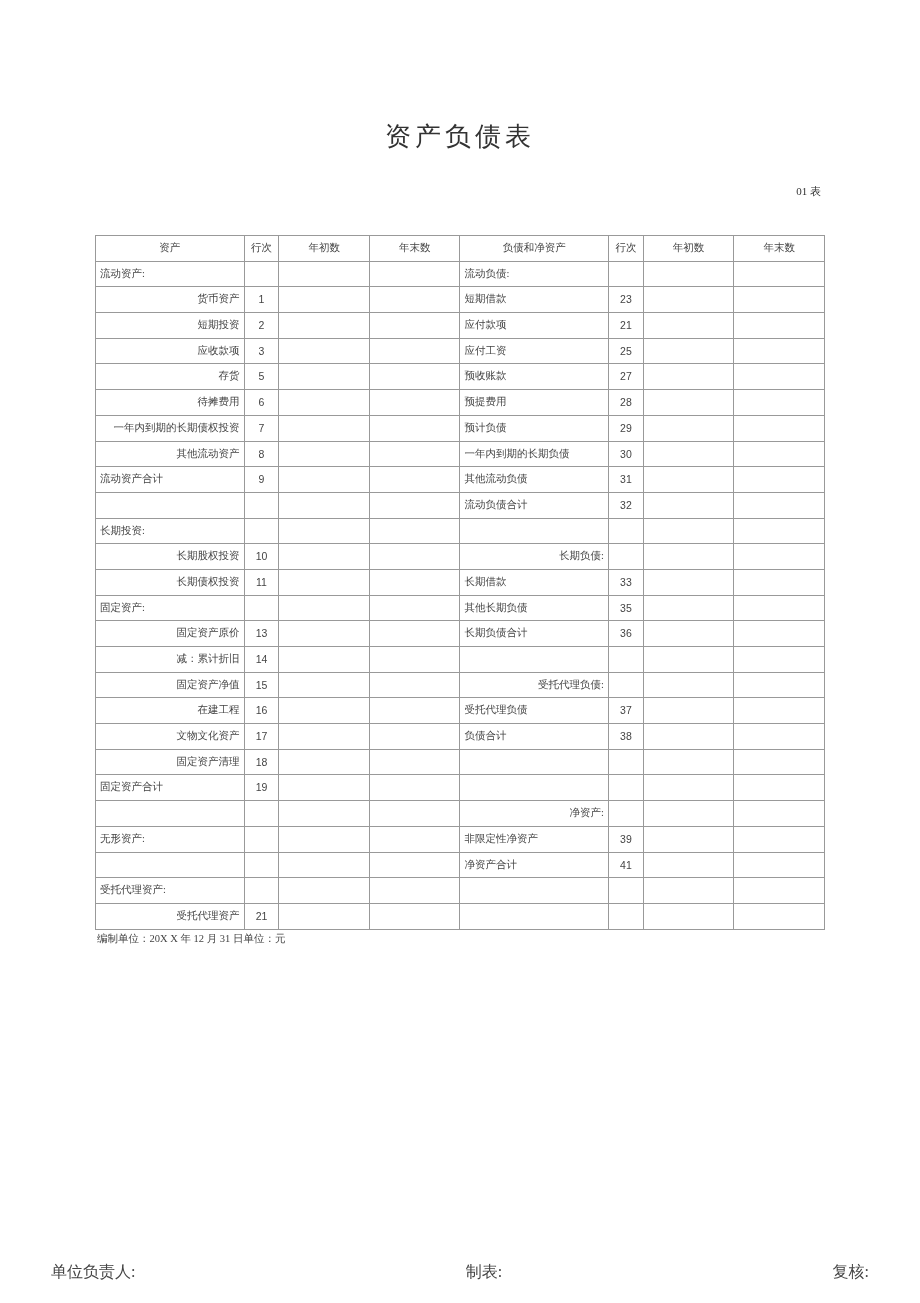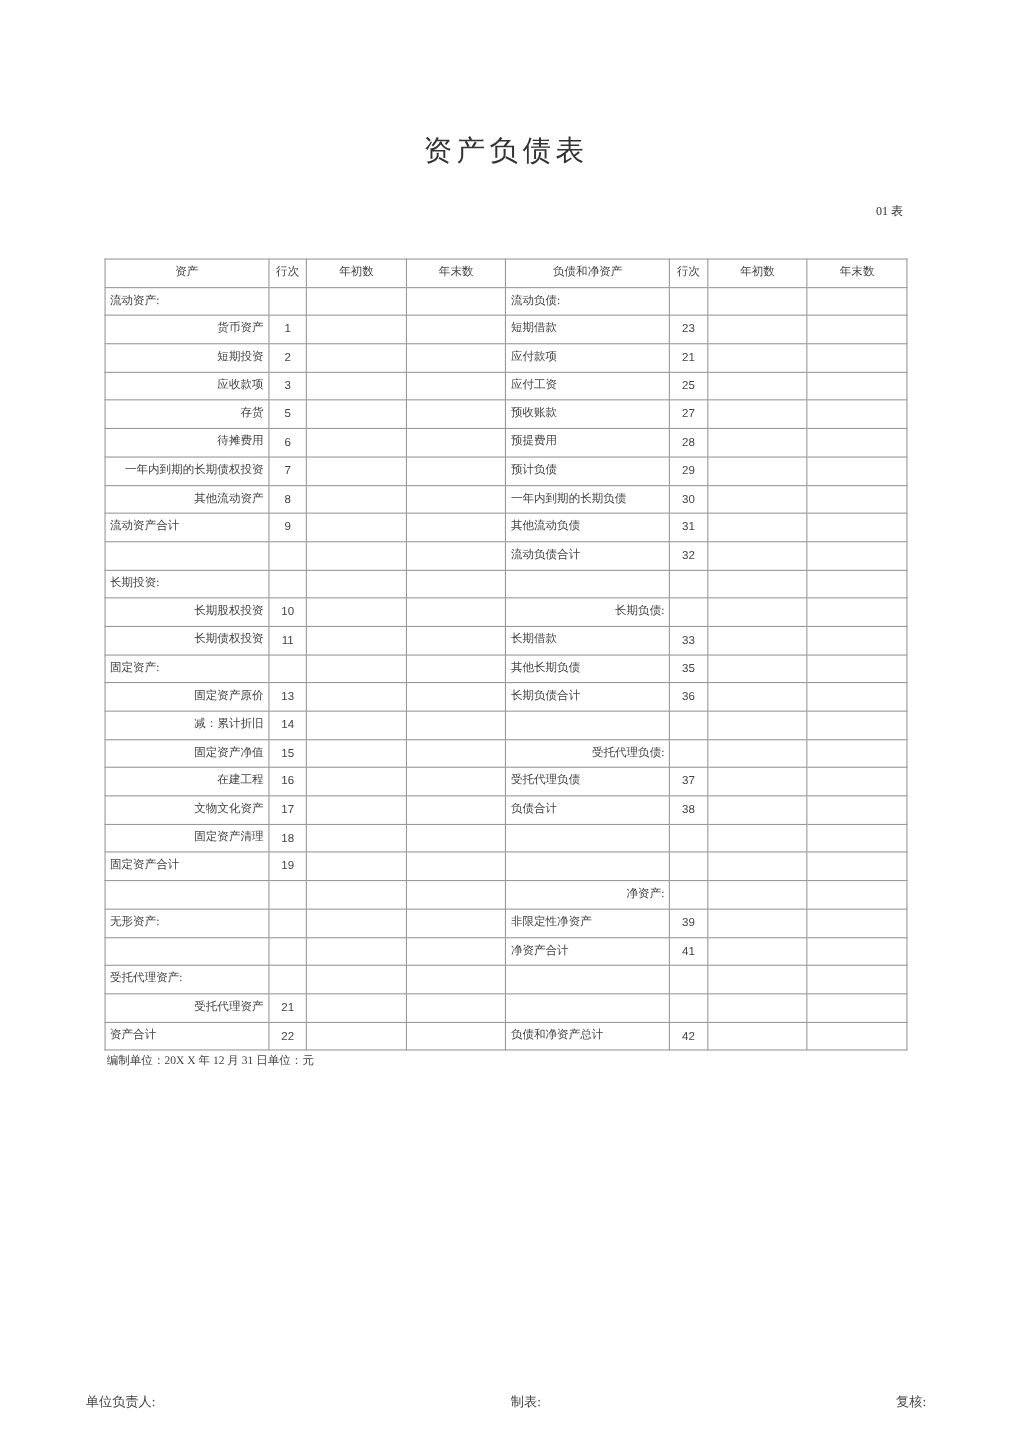--- a/index.html
+++ b/index.html
@@ -64,24 +64,24 @@
       margin-top: 2px;
       font-size: 10.5px;
       padding-left: 2px;
       color: #444;
     }
     .footer {
       position: absolute;
       bottom: 20px;
       left: 0;
       width: 920px;
-      padding: 0 78px;
+      padding: 0 51px;
       display: flex;
       justify-content: space-between;
-      font-size: 12px;
+      font-size: 16px;
       color: #444;
     }
     .footer span { }
   </style>
 </head>
 <body>
 
 <div class="container">
   <h1 class="title">资产负债表</h1>
   <div class="top-right">01 表</div>
@@ -363,30 +363,20 @@
         <tr>
           <td class="indent-1">受托代理资产</td>
           <td class="line-cell">21</td>
           <td class="num-cell"></td>
           <td class="num-cell"></td>
           <td class="asset-label"></td>
           <td class="line-cell"></td>
           <td class="num-cell"></td>
           <td class="num-cell"></td>
         </tr>
-        <tr>
-          <td class="indent-3">资产合计</td>
-          <td class="line-cell">22</td>
-          <td class="num-cell"></td>
-          <td class="num-cell"></td>
-          <td class="indent-2">负债和净资产总计</td>
-          <td class="line-cell">42</td>
-          <td class="num-cell"></td>
-          <td class="num-cell"></td>
-        </tr>
       </tbody>
   </table>
 
   <div class="below-note">编制单位：20X X 年 12 月 31 日单位：元</div>
 </div>
 
 <div class="footer">
   <span>单位负责人:</span>
   <span>制表:</span>
   <span>复核:</span>

